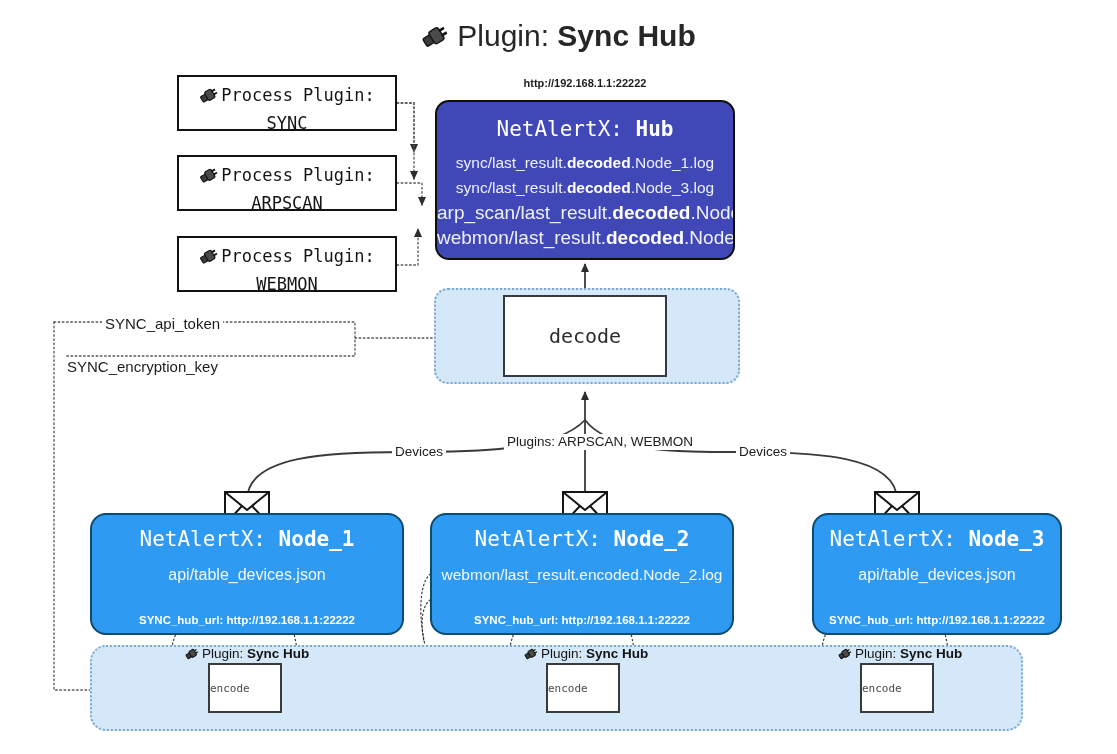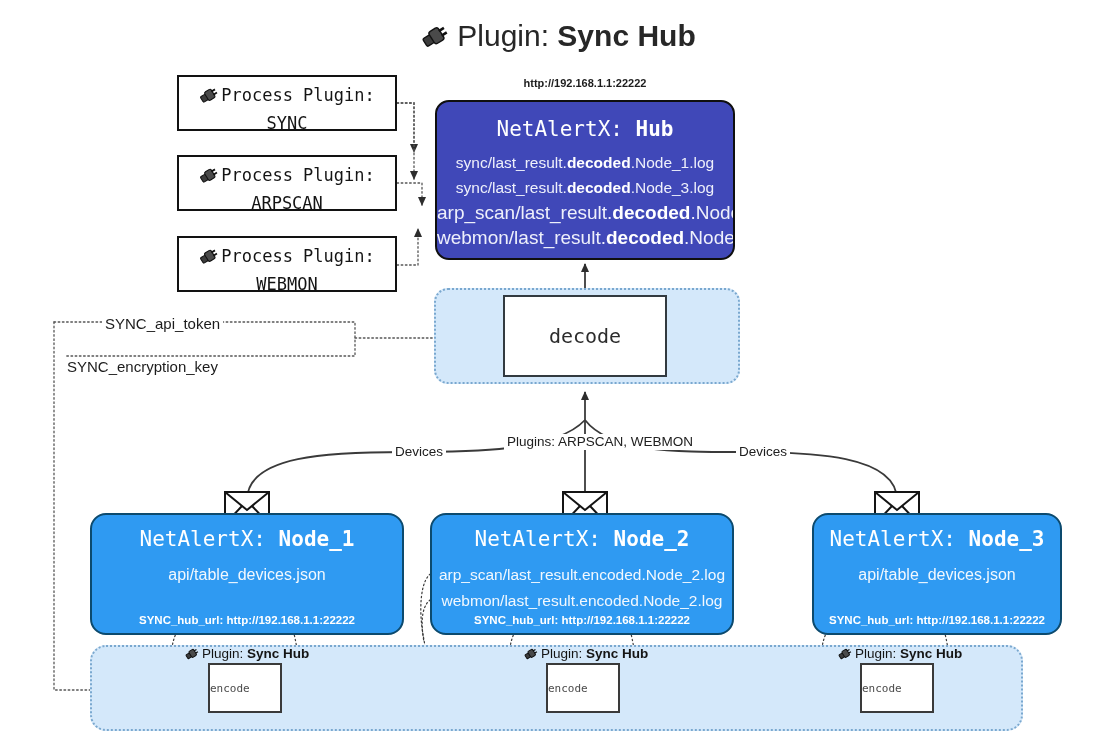--- a/index.html
+++ b/index.html
@@ -392,21 +392,20 @@
     </div>
     <div class="node-foot">SYNC_hub_url: http://192.168.1.1:22222</div>
   </div>
 
   <div class="node" style="left:430px; top:513px; width:304px; height:122px;">
     <div class="node-title">
       <span>NetAlertX:</span>
       <span class="b">Node_2</span>
     </div>
     <div class="node-lines">
-      <div class="node-line tight">arp_scan/last_result.encoded.Node_2.log</div>
       <div class="node-line tight">webmon/last_result.encoded.Node_2.log</div>
     </div>
     <div class="node-foot">SYNC_hub_url: http://192.168.1.1:22222</div>
   </div>
 
   <div class="node" style="left:812px; top:513px; width:250px; height:122px;">
     <div class="node-title">
       <span>NetAlertX:</span>
       <span class="b">Node_3</span>
     </div>

